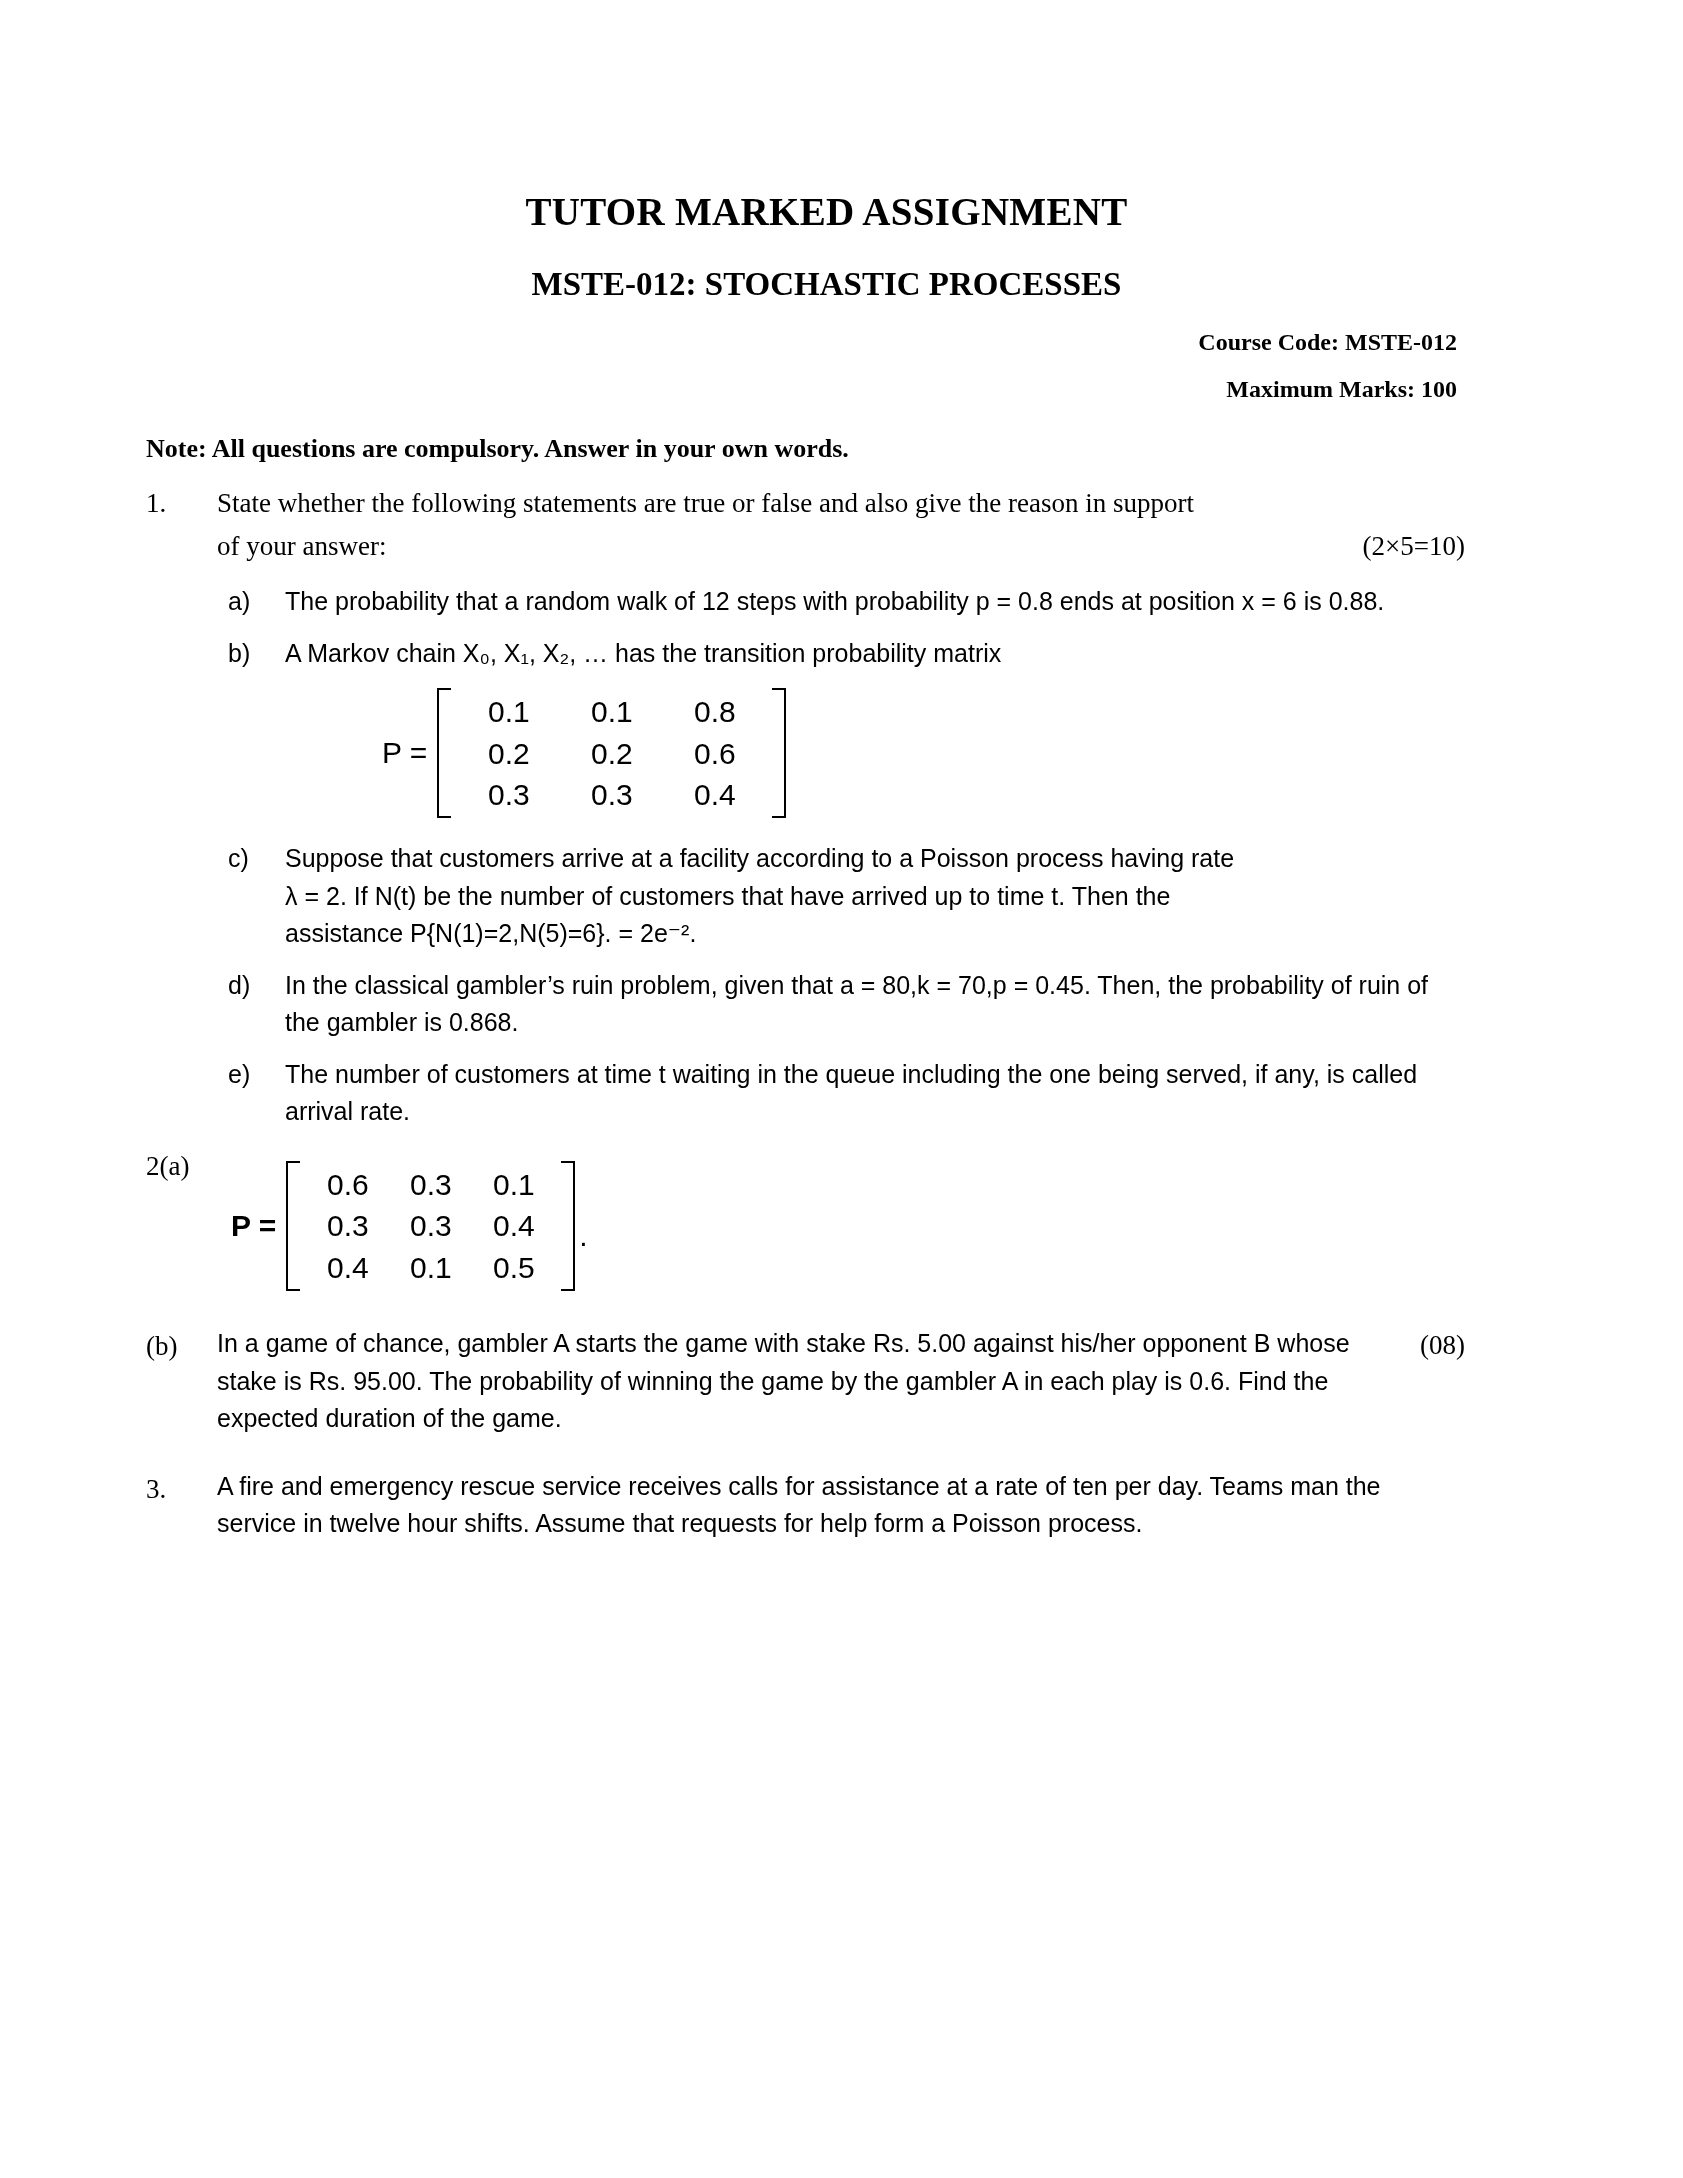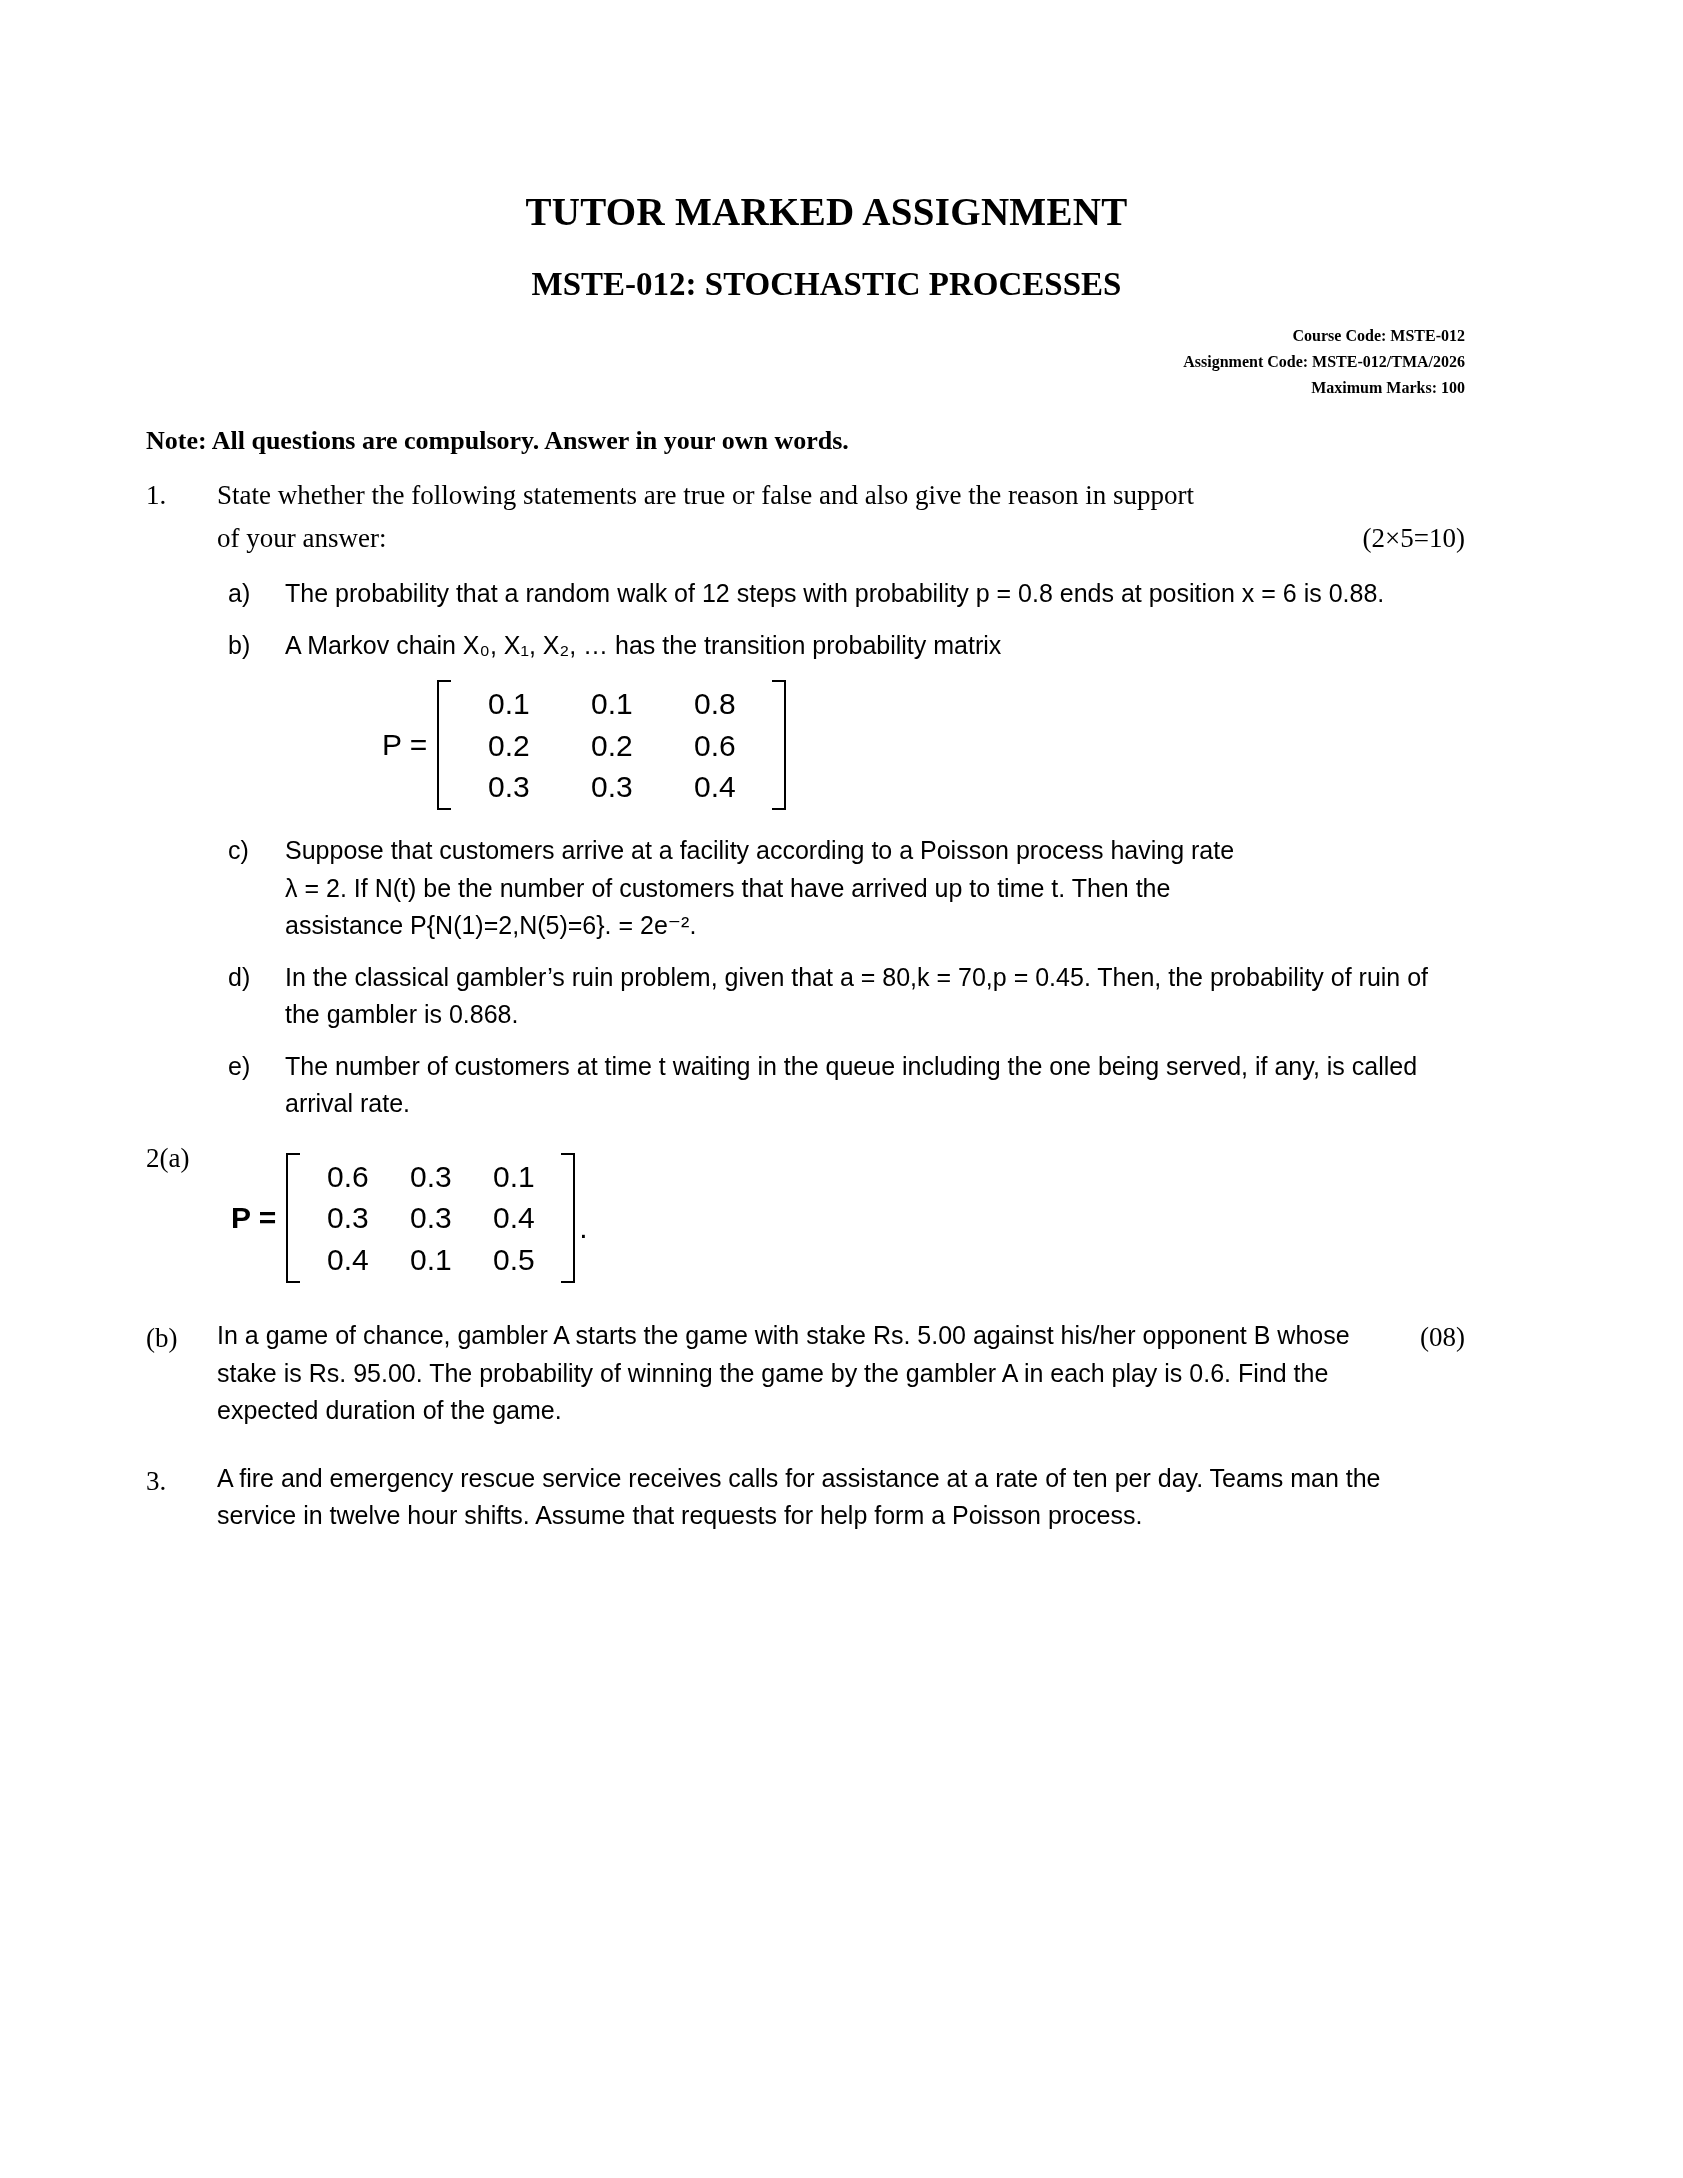--- a/index.html
+++ b/index.html
@@ -37,24 +37,24 @@
     font-family: "Liberation Serif", "DejaVu Serif", serif;
     font-weight: bold;
     font-size: 33px;
     text-align: center;
     margin: 18px 0 14px 0;
     line-height: 1.5;
   }
   .meta-line {
     font-family: "Liberation Serif", "DejaVu Serif", serif;
     font-weight: bold;
-    font-size: 16px;
+    font-size: 24px;
     text-align: right;
     line-height: 1.62;
-    margin: 0;
+    margin: 8px;
   }
   .note-line {
     font-family: "Liberation Serif", "DejaVu Serif", serif;
     font-weight: bold;
     font-size: 26px;
     margin: 20px 0 8px 0;
     line-height: 1.5;
     margin-left: -42px;
   }
 
@@ -167,21 +167,20 @@
 </head>
 <body>
 
 <div class="page">
   <div class="inner">
 
     <div class="doc-title">TUTOR MARKED ASSIGNMENT</div>
     <div class="doc-subtitle">MSTE-012: STOCHASTIC PROCESSES</div>
 
     <div class="meta-line">Course Code: MSTE-012</div>
-    <div class="meta-line">Assignment Code: MSTE-012/TMA/2026</div>
     <div class="meta-line">Maximum Marks: 100</div>
 
     <div class="note-line">Note: All questions are compulsory. Answer in your own words.</div>
 
     <div class="qrow lvl1">
       <div class="qlabel">1.</div>
       <div class="qbody">
         <div class="serif-body">State whether the following statements are true or false and also give the reason in support</div>
         <div class="serif-body line-with-marks">
           <span class="stretch-left">of your answer:</span>

